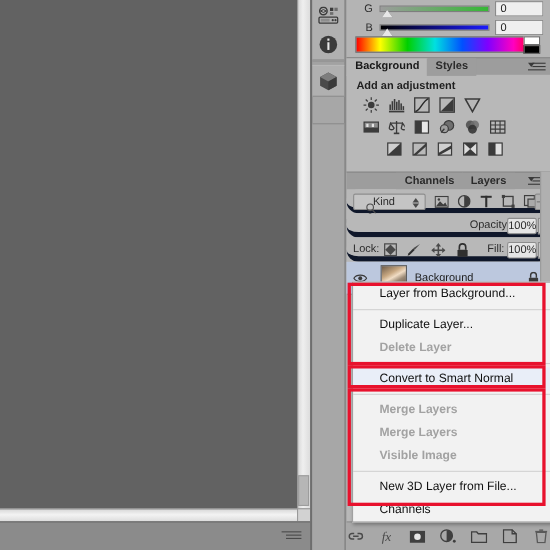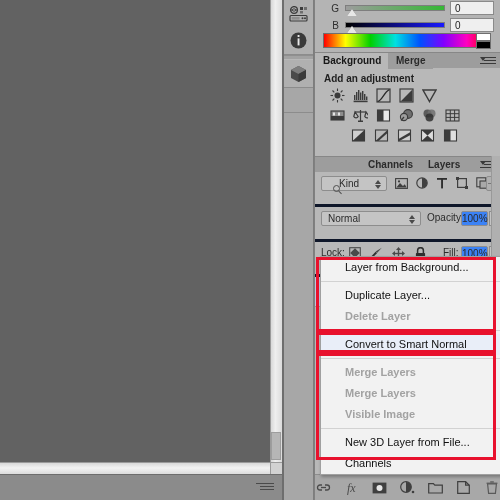--- a/index.html
+++ b/index.html
@@ -71,37 +71,37 @@
 
   
   .adj-panel { position:absolute; left:0; top:52px; width:185px; height:104px; background:#b8b8b8; }
   .adj-title { padding:5px 0 3px 9px; font-size:10px; font-weight:bold; color:#1f1f1f; }
   .adj-grid { padding-left:14px; }
   .adj-row { display:flex; gap:6px; margin-bottom:3px; }
   .adj-ico { width:17px; height:17px; display:flex; align-items:center; justify-content:center; }
 
   
   .layers-panel { position:absolute; left:0; top:156px; width:185px; height:344px; background:#b8b8b8; }
-  .lp-row { position:relative; height:35px; border-bottom:3px solid #0f172a; background:#b8b8b8; }
+  .lp-row { position:relative; height:22px; border-bottom:5px solid #0f172a; background:#b8b8b8;border-radius:11px; }
   .ctl { background:#c4c4c4; border:1px solid #8d8d8d; border-radius:2px; font-size:10px; color:#2b2b2b; }
   .filter-select { position:absolute; left:6px; top:4px; width:66px; height:15px; line-height:14px; padding-left:17px; }
   .filter-search { position:absolute; left:11px; top:8px; width:7px; height:7px; border:1.4px solid #4e4e4e; border-radius:50%; }
   .filter-search:after { content:""; position:absolute; right:-3px; bottom:-2px; width:4px; height:1.4px; background:#4e4e4e; transform:rotate(45deg); }
   .spin { position:absolute; right:4px; top:3px; width:7px; height:9px; }
   .spin .up,.spin .dn { position:absolute; left:0; width:0;height:0;border-left:3.5px solid transparent;border-right:3.5px solid transparent; }
   .spin .up { top:0; border-bottom:4px solid #4a4a4a; }
   .spin .dn { bottom:0; border-top:4px solid #4a4a4a; }
   .kindicons { position:absolute; left:80px; top:4px; display:flex; gap:7px; align-items:center; }
   .kindicons .ki { width:13px; height:14px; display:flex;align-items:center;justify-content:center; }
   .toggle-pill { position:absolute; right:5px; top:4px; width:9px; height:15px; background:#b0b0b0; border:1px solid #8d8d8d; border-radius:2px; }
   .toggle-pill:after{content:"";position:absolute;left:1px;top:6px;width:5px;height:1px;background:#777;}
 
   .blend-select { position:absolute; left:6px; top:4px; width:100px; height:15px; line-height:14px; padding-left:6px; }
   .op-label { position:absolute; left:112px; top:5px; font-size:10px; color:#2b2b2b; }
-  .op-field { position:absolute; left:146px; top:4px; width:27px; height:15px; line-height:14px; text-align:right; background:#3b82f6; }
+  .op-field { position:absolute; left:146px; top:4px; width:27px; height:15px; line-height:14px; text-align:right; background:#e5e5e5; }
   .op-arrow { position:absolute; left:174px; top:4px; width:11px; height:15px; background:#c4c4c4; border:1px solid #8d8d8d; }
   .op-arrow:after{content:"";position:absolute;left:2px;top:6px;width:0;height:0;border-left:3px solid transparent;border-right:3px solid transparent;border-top:4px solid #4a4a4a;}
 
   .lock-label { position:absolute; left:6px; top:5px; font-size:10px; color:#2b2b2b; }
   .lock-icons { position:absolute; left:33px; top:4px; display:flex; gap:9px; align-items:center; }
   .lock-icons .li { width:13px; height:14px; display:flex; align-items:center; justify-content:center; }
 
   
   .layer-row { position:relative; height:30px; background:#bcc8de; border-bottom:1px solid #9a9a9a; }
   .eye { position:absolute; left:6px; top:10px; width:13px; height:10px; }
@@ -203,21 +203,21 @@
         <div class="slider-field">0</div>
       </div>
       <div class="ramp"></div>
       <div class="ramp-sw" style="left:161px; background:#ffffff; height:8px; top:33px;"></div>
       <div class="ramp-sw" style="left:161px; background:#000000; height:8px; top:41px;"></div>
     </div>
 
     <div class="adj-panel">
       <div class="tabstrip">
         <div class="tab active" style="left:0;">Background</div>
-        <div class="tab" style="left:73px;">Merge</div>
+        <div class="tab" style="left:73px;">Styles</div>
         <div class="tab-menu">
             <span class="caret"></span>
             <i></i>
             <i></i>
             <i></i>
           </div>
       </div>
       <div class="adj-title">Add an adjustment</div>
       <div class="adj-grid">
         <div class="adj-row">
@@ -410,27 +410,20 @@
             <svg width="12" height="12" viewBox="0 0 12 12">
                 <rect x="0.8" y="0.8" width="9" height="9" fill="none" stroke="#3f3f3f" stroke-width="1.1"></rect>
             <rect x="4" y="4" width="7.2" height="7.2" fill="#a9a9a9" stroke="#3f3f3f" stroke-width="1.1"></rect>
               </svg>
           </span>
         </div>
         <div class="toggle-pill"></div>
       </div>
 
       <div class="lp-row">
-        <div class="ctl blend-select">
-          <span>Normal</span>
-          <span class="spin">
-              <span class="up"></span>
-              <span class="dn"></span>
-            </span>
-        </div>
         <div class="op-label">Opacity:</div>
         <div class="ctl op-field">100%</div>
         <div class="op-arrow"></div>
       </div>
 
       <div class="lp-row">
         <div class="lock-label">Lock:</div>
         <div class="lock-icons">
           <span class="li">
             <svg width="12" height="12" viewBox="0 0 12 12">

